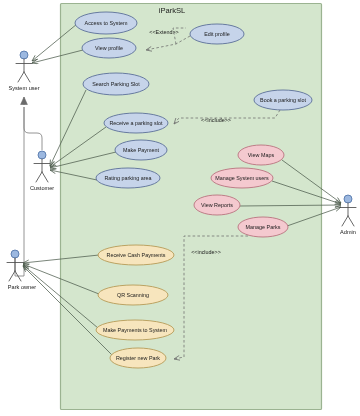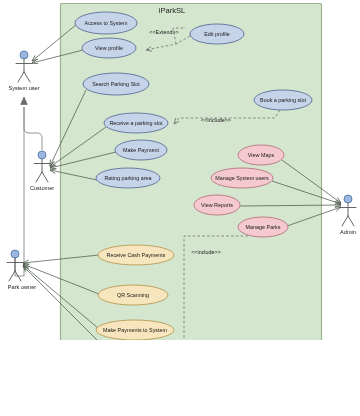--- a/index.html
+++ b/index.html
@@ -7,21 +7,21 @@
     margin: 0;
     padding: 0;
     background: #ffffff;
   }
   body {
     font-family: "Liberation Sans", sans-serif;
   }
   #canvas {
     position: relative;
     width: 360px;
-    height: 340px;
+    height: 416px;
     background: #ffffff;
     overflow: hidden;
   }
   #diagram-svg {
     position: absolute;
     left: 0;
     top: 0;
     width: 360px;
     height: 416px;
   }

